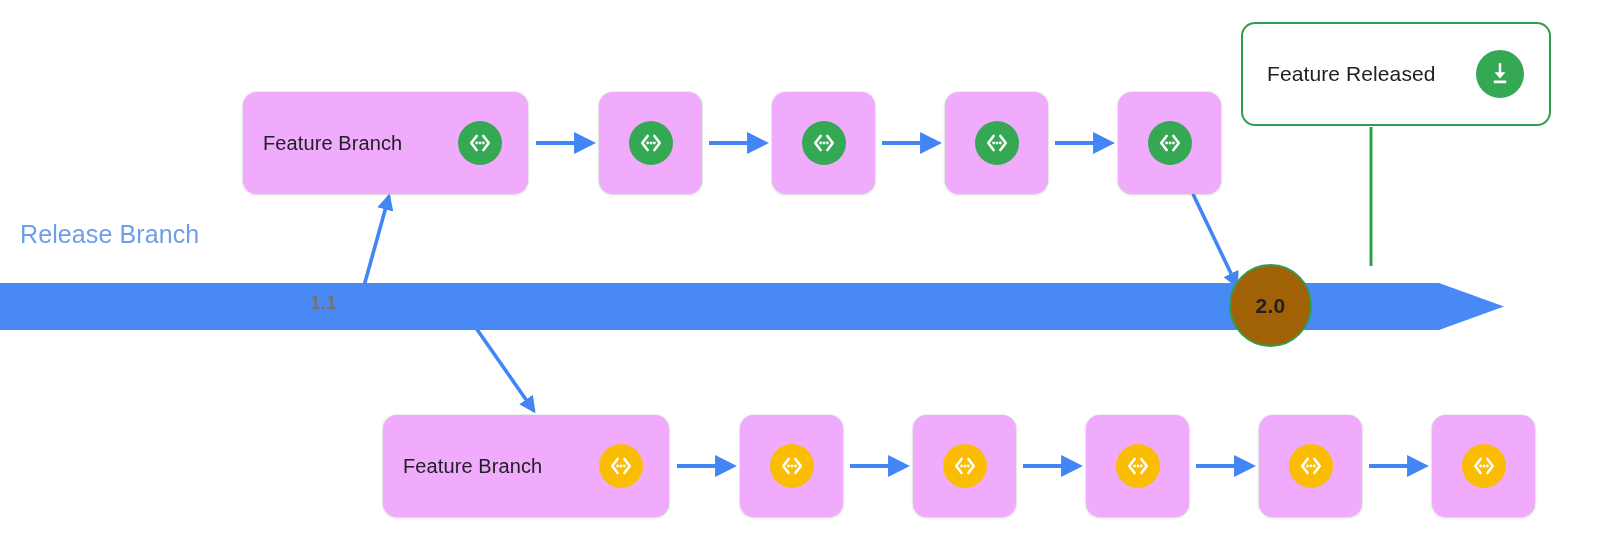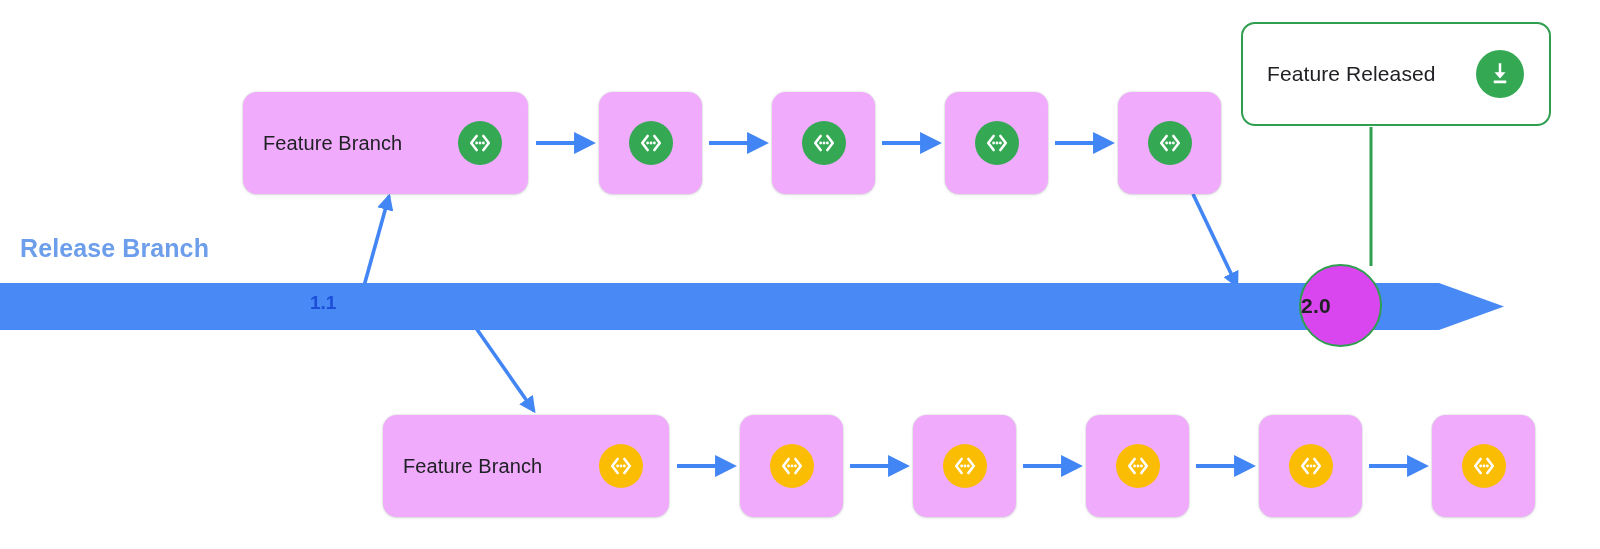--- a/index.html
+++ b/index.html
@@ -37,54 +37,53 @@
     top: 283px;
     width: 1504px;
     height: 47px;
     background: #4989f5;
     z-index: 2;
     clip-path: polygon(0 0, 1439px 0, 1504px 23.5px, 1439px 47px, 0 47px);
   }
   .release-label {
     position: absolute;
     left: 20px;
-    top: 234px;
+    top: 220px;
     font-size: 25px;
     color: #6d9eeb;
     letter-spacing: .1px;
     z-index: 4;
     white-space: nowrap;
-    font-weight: bold;
   }
   .version-tag {
     position: absolute;
     left: 310px;
     top: 292px;
     font-size: 19px;
     font-weight: bold;
-    color: #1d4ed8;
+    color: #737373;
     z-index: 4;
     white-space: nowrap;
   }
 
   
   .release-node {
     position: absolute;
-    left: 1299px;
+    left: 1229px;
     top: 264px;
     width: 83px;
     height: 83px;
     border-radius: 50%;
-    background: #d946ef;
+    background: #a16207;
     border: 2.5px solid #2f9e4f;
     box-sizing: border-box;
     z-index: 5;
     display: flex;
     align-items: center;
-    justify-content: flex-start;
+    justify-content: center;
   }
   .release-node-label {
     font-size: 21px;
     font-weight: bold;
     color: #202124;
     letter-spacing: .3px;
   }
 
   
   .card {

